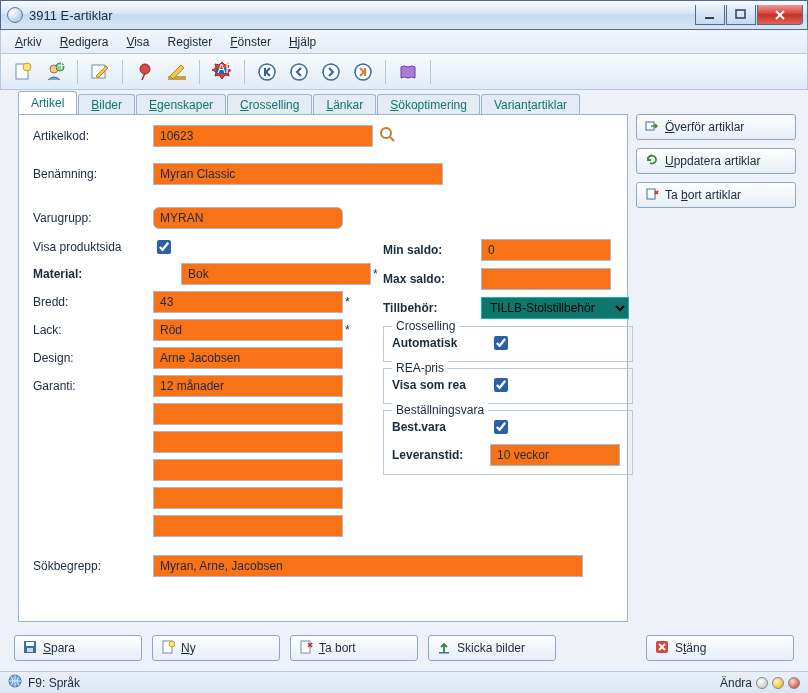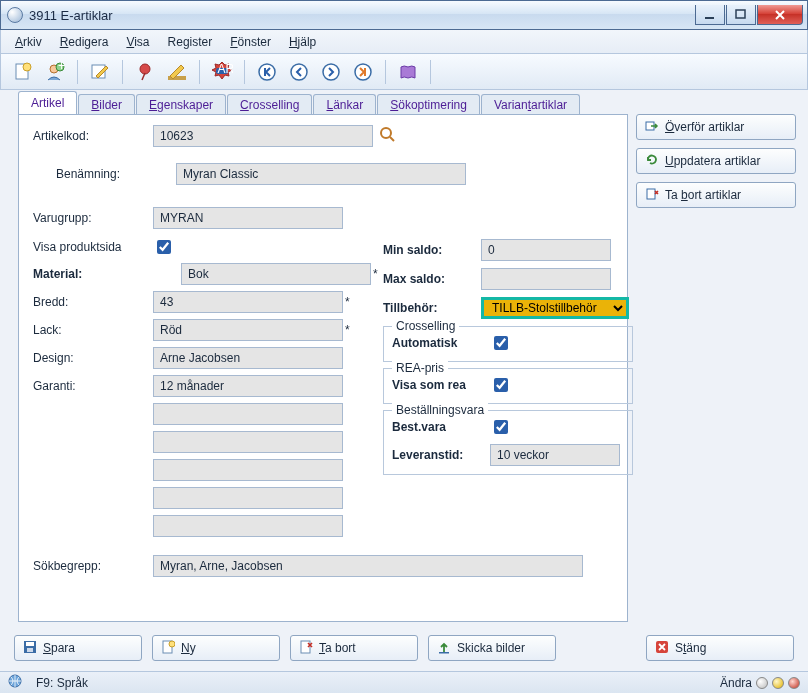--- a/index.html
+++ b/index.html
@@ -46,21 +46,21 @@
     background:#eef2f8;
   }
 
   
   .tabstrip { display:flex; align-items:flex-end; height:24px; margin-left:14px; }
   .tab {
     padding: 3px 12px 3px 12px;
     border: 1px solid #9db3ce;
     border-bottom: none;
     background:#e3ebf4;
-    color:#4c1d95;
+    color:#0f766e;
     margin-right:1px;
     border-top-left-radius:3px; border-top-right-radius:3px;
     position:relative; top:1px;
   }
   .tab.active { background:#fff; z-index:2; padding-top:4px; padding-bottom:4px; top:0; }
 
   .panel {
     background:#fff;
     border:1px solid #9db3ce;
     margin: 0 176px 62px 14px;
@@ -76,50 +76,50 @@
     background: linear-gradient(#fdfefe,#e7eef7);
     border:1px solid #8fa6c2;
     border-radius:3px;
     display:flex; align-items:center;
     padding: 0 8px; gap:6px;
     color:#1b2a3d;
     cursor:default;
   }
   .lbl { color:#1b2a3d; }
   .inp {
-    height:22px; border:1px solid #a7b9d0; background:#e5e5e5; padding:2px 6px;
+    height:22px; border:1px solid #a7b9d0; background:#f97316; padding:2px 6px;
     color:#1b2a3d;
   }
   .inp.wide { width:290px; }
   .inp.med { width:220px; }
   .inp.num { width:130px; }
   .star { color:#1b2a3d; padding-left:2px; vertical-align:top;}
   .chk { width:14px; height:14px; accent-color:#2a5faa; }
-  .sel { height:22px; border:3px solid #14b8a6; background:#eab308; padding:0 4px; }
+  .sel { height:22px; border:1px solid #14b8a6; background:#0f766e; padding:0 4px; }
 
   .fieldset {
     border:1px solid #b8c8dc; padding: 6px 8px 8px 8px; margin-top:6px;
     position:relative;
   }
   .fieldset > .legend { position:absolute; top:-8px; left:8px; background:#fff; padding:0 4px; color:#1b2a3d; }
 
   .bottombar {
     position:absolute; left:4px; right:4px; bottom:26px;
     display:flex; gap:10px; padding: 6px 10px;
     background:#eef2f8;
   }
   .bottombar .btn { width:128px; }
   .bottombar .spacer { flex:1; }
   .bottombar .btn.close-btn { width:148px; }
 
   .statusbar {
     position:absolute; left:0; right:0; bottom:0; height:22px;
     background: linear-gradient(#eaf0f8,#dbe5f1);
     border-top:1px solid #b5c7de;
-    display:flex; align-items:center; padding:0 8px; gap:14px;
+    display:flex; align-items:center; padding:0 8px; gap:6px;
     color:#1b2a3d;
   }
   .statusbar .right { margin-left:auto; display:flex; align-items:center; gap:4px; }
   .led { width:12px; height:12px; border-radius:50%; border:1px solid #888; background:radial-gradient(circle at 35% 35%, #fff, #bbb); }
   .led.y { background:radial-gradient(circle at 35% 35%, #fff6c8, #e0b000); }
   .led.r { background:radial-gradient(circle at 35% 35%, #ffd7d0, #c03020); }
 
   .rightcol { position:absolute; left:364px; top:124px; width:250px; }
   .row2 { display:flex; align-items:center; margin-bottom:7px; gap:8px; }
   .row2 .lbl { width:90px;font-weight:bold; }
@@ -253,27 +253,27 @@
 
     <div style="display:flex; align-items:center; margin-bottom:16px;">
       <div class="lbl" style="width:120px;">Artikelkod:</div>
       <input class="inp med" value="10623" style="">
       <span class="search-icon"><svg width="18" height="18">
             <circle cx="7" cy="7" r="5" fill="none" stroke="#c07a2a" stroke-width="2"></circle>
             <path d="M11 11 L15 15" stroke="#c07a2a" stroke-width="2"></path>
           </svg></span>
     </div>
     <div style="display:flex; align-items:center; margin-bottom:22px;">
-      <div class="lbl" style="width:120px;margin-left:23px;">Benämning:</div>
+      <div class="lbl" style="width:120px;">Benämning:</div>
       <input class="inp wide" value="Myran Classic" style="">
     </div>
 
     <div style="display:flex; align-items:center; margin-bottom:8px;">
       <div class="lbl" style="width:120px;">Varugrupp:</div>
-      <input class="inp" style="width: 190px;" value="MYRAN">
+      <input class="inp" style="width: 190px; border-radius: 6px;" value="MYRAN">
     </div>
     <div style="display:flex; align-items:center; margin-bottom:6px;">
       <div class="lbl" style="width:120px;">Visa produktsida</div>
       <input type="checkbox" class="chk" checked="" style="">
     </div>
 
     <div style="display:flex; align-items:center; margin-bottom:6px;">
       <div class="lbl" style="width:120px;font-weight:bold;">Material:</div>
       <input class="inp" style="width: 190px; margin-left: 28px;" value="Bok">
       <span class="star">*</span>

